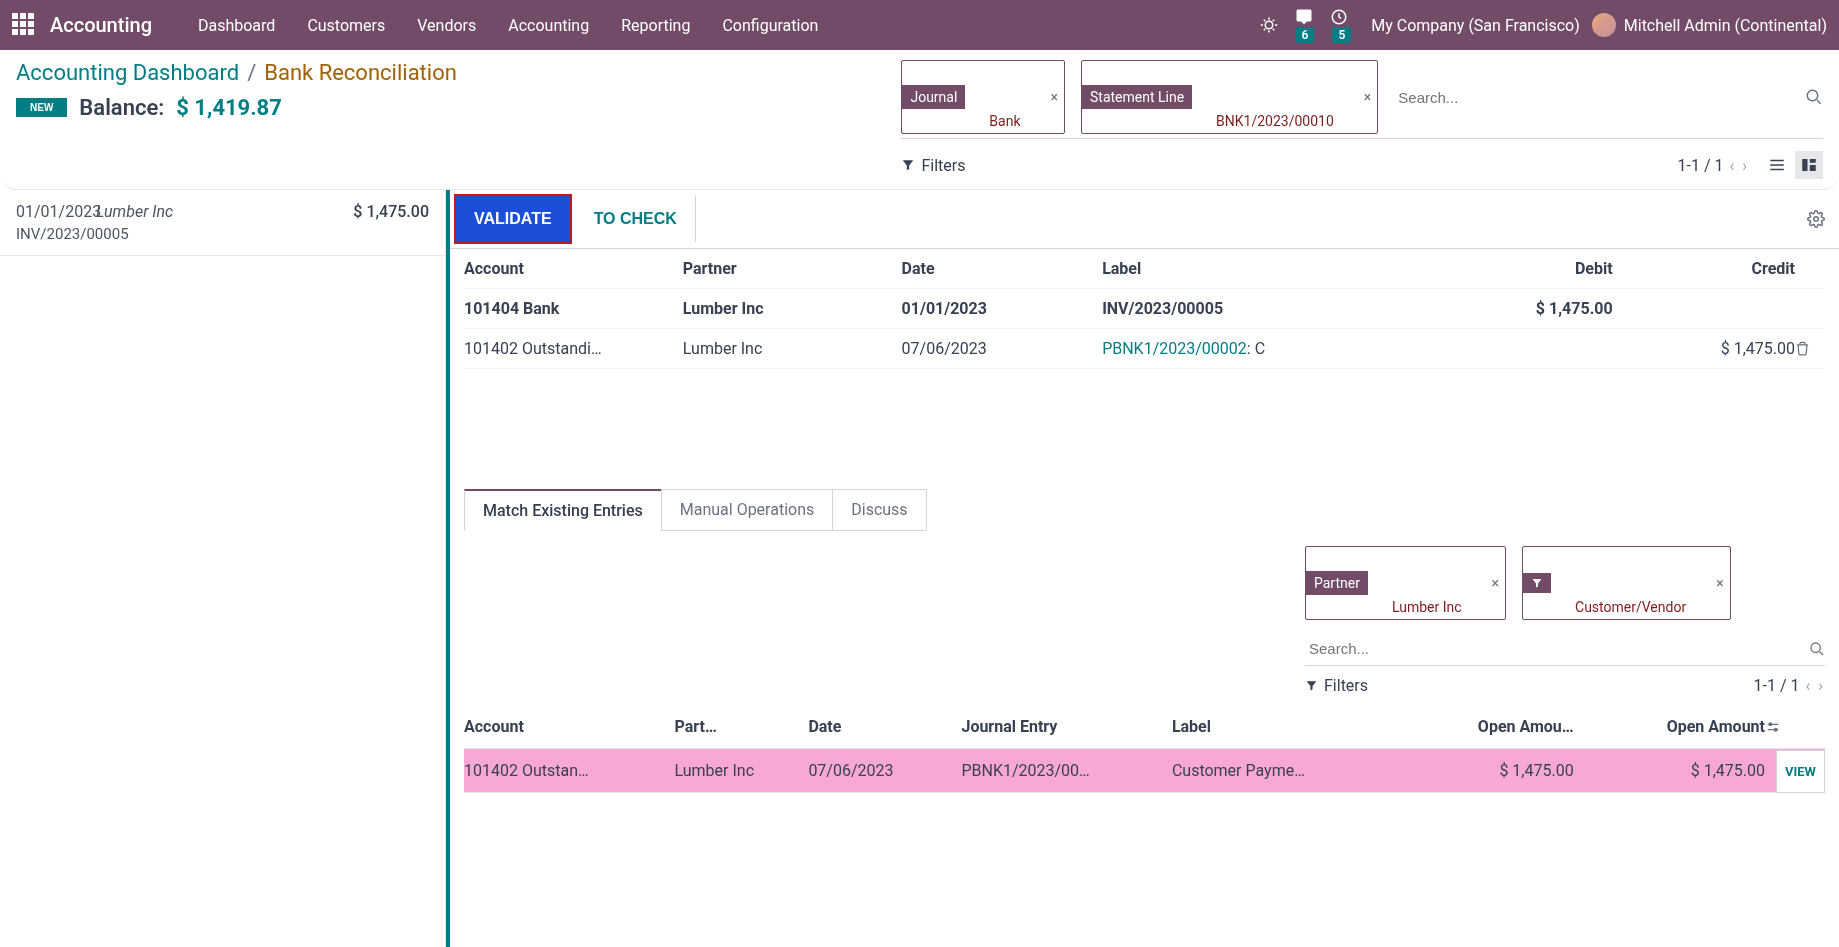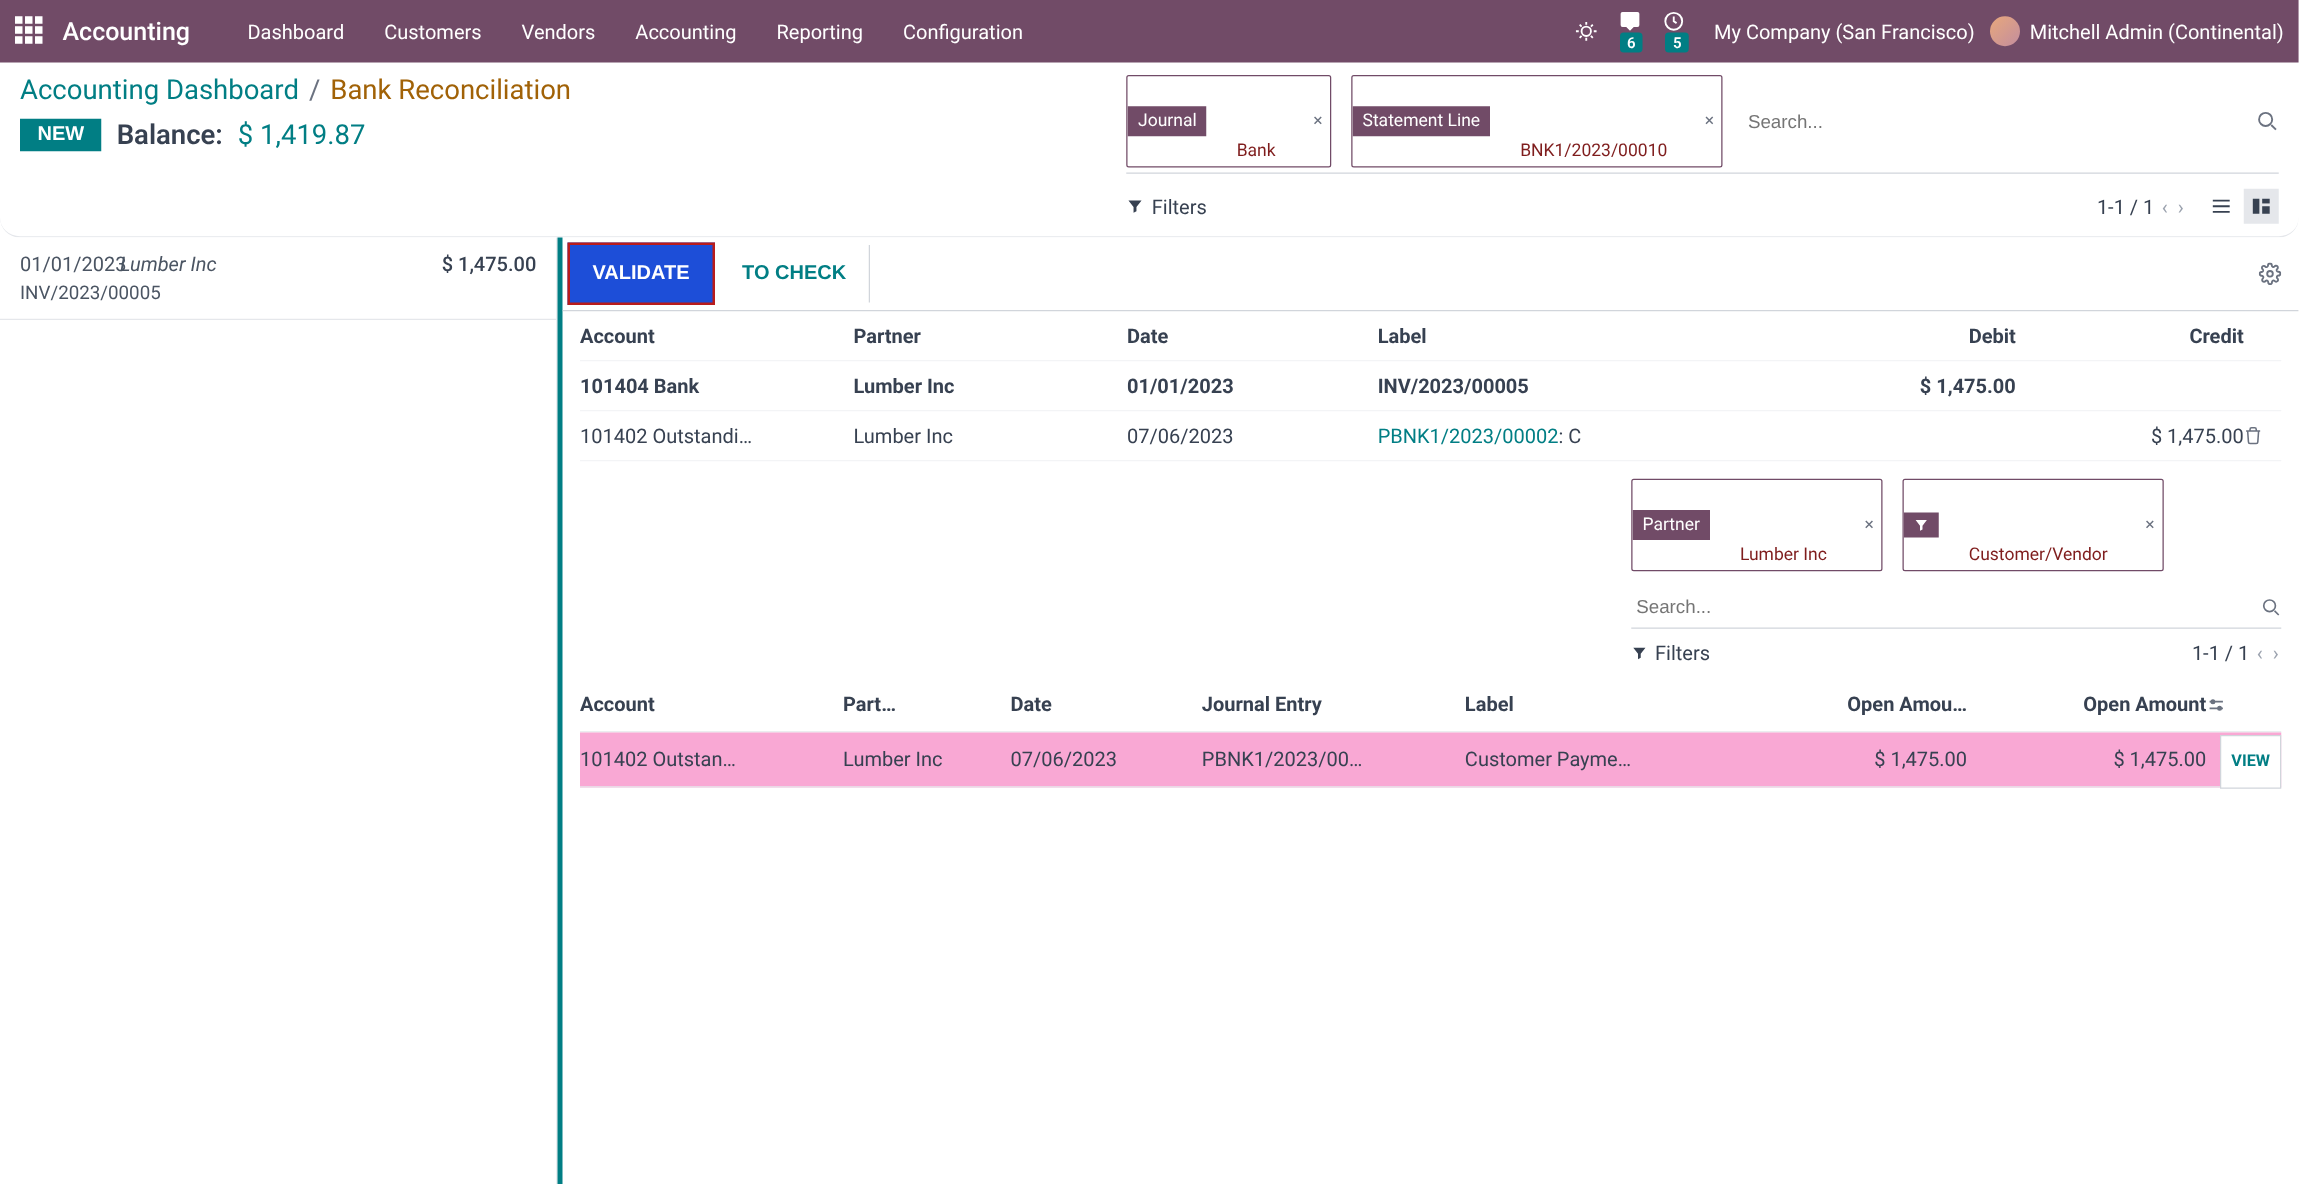--- a/index.html
+++ b/index.html
@@ -20,23 +20,23 @@
 
 
 .controlrow { display: flex; align-items: flex-start; padding: 10px 16px 0; border-bottom: 1px solid #e5e7eb; border-radius: 16px; }
 .controlrow .left { flex: 0 0 49%; }
 .controlrow .right { flex: 1; }
 .breadcrumb { font-size: 22px; display: flex; align-items: center; gap: 8px; }
 .breadcrumb .link { color: #017E84; cursor: pointer; }
 .breadcrumb .sep { color: #6b7280; }
 .breadcrumb .current { color: #a16207; }
 .balance-row { display: flex; align-items: center; gap: 12px; margin: 10px 0 12px; }
-.new-btn { background: #017E84; color: #fff; font-weight: 700; font-size: 16px; padding: 4px 14px; border: none; cursor: pointer; }
+.new-btn { background: #017E84; color: #fff; font-weight: 700; font-size: 10px; padding: 4px 14px; border: none; cursor: pointer; }
 .balance-label { font-size: 22px; font-weight: 600; }
-.balance-val { color: #017E84; font-size: 22px; font-weight: 400; }
+.balance-val { color: #017E84; font-size: 22px; font-weight: 700; }
 
 
 .searchbar { display: flex; align-items: center; gap: 16px; flex-wrap: wrap; border-bottom: 1px solid #d1d5db; padding-bottom: 4px; margin-bottom: 6px; }
 .facet { display: inline-flex; align-items: center; border: 1px solid #714B67; border-radius: 2px; overflow: hidden; font-size: 14px; }
 .facet .facet-key { background: #714B67; color: #fff; padding: 4px 8px; }
 .facet .facet-val { padding: 4px 24px; color: #7f1d1d; margin-top: 48px; }
 .facet .facet-x { padding: 0 6px; cursor: pointer; color: #6b7280; }
 .search-input { flex: 1; border: none; outline: none; font-size: 15px; padding: 4px; min-width: 80px; }
 .search-icon { color: #6b7280; cursor: pointer; }
 
@@ -262,20 +262,25 @@
         <div class="tright"></div>
         <div class="tright">$ 1,475.00</div>
         <div class="trash">
           <svg width="15" height="15" viewBox="0 0 24 24" fill="none" stroke="currentColor" stroke-width="2">
               <path d="M3 6h18M8 6V4a2 2 0 0 1 2-2h4a2 2 0 0 1 2 2v2M19 6l-1 14a2 2 0 0 1-2 2H8a2 2 0 0 1-2-2L5 6"></path>
             </svg>
         </div>
       </div>
     </div>
 
+    <div class="subtabs">
+      <div class="tab active">Match Existing Entries</div>
+      <div class="tab">Manual Operations</div>
+      <div class="tab">Discuss</div>
+    </div>
 
     <div class="innersearch">
       <div class="searchbar">
         <span class="facet">
           <span class="facet-key">Partner</span>
           <span class="facet-val">Lumber Inc</span>
           <span class="facet-x">×</span>
         </span>
         <span class="facet">
           <span class="facet-key" style="display:flex;align-items:center;">

